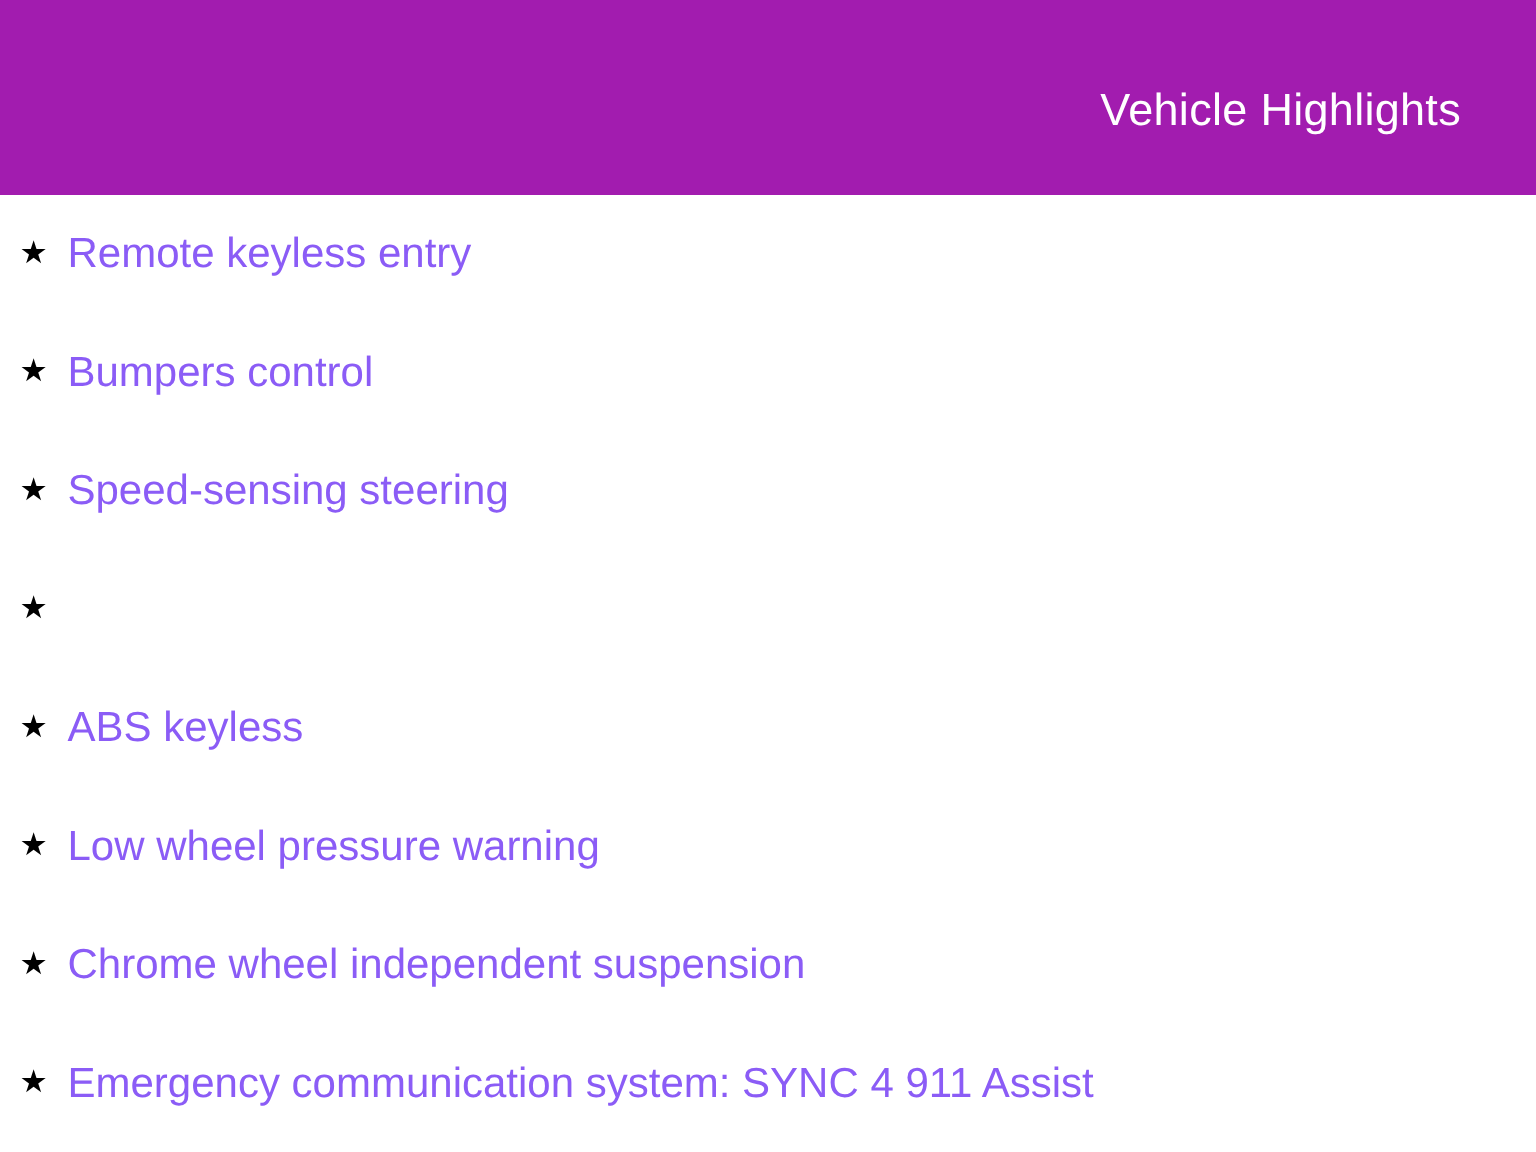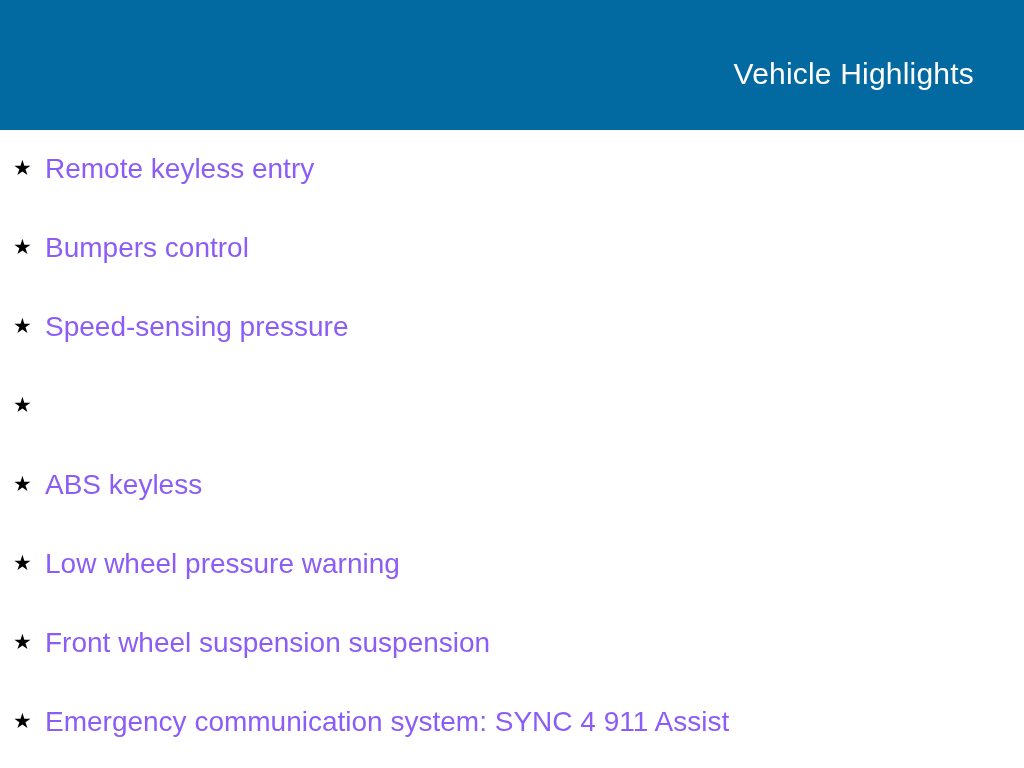--- a/index.html
+++ b/index.html
@@ -20,21 +20,21 @@
     height: 768px;
     background: #ffffff;
   }
   
   .header-bar {
     position: absolute;
     top: 0;
     left: 0;
     width: 1024px;
     height: 130px;
-    background: #0369a1;
+    background: #a21caf;
     box-sizing: border-box;
     display: flex;
     align-items: center;
     justify-content: flex-end;
     padding-right: 50px;
   }
   .header-title {
     color: #ffffff;
     font-family: "Liberation Sans", sans-serif;
     font-size: 30px;
@@ -101,40 +101,40 @@
       <span class="highlight-label">Remote keyless entry</span>
     </li>
 
     <li class="highlight-item">
       <span class="star-bullet">★</span>
       <span class="highlight-label">Bumpers control</span>
     </li>
 
     <li class="highlight-item">
       <span class="star-bullet">★</span>
-      <span class="highlight-label">Speed-sensing pressure</span>
+      <span class="highlight-label">Speed-sensing steering</span>
     </li>
 
     <li class="highlight-item">
       <span class="star-bullet">★</span>
     </li>
 
     <li class="highlight-item">
       <span class="star-bullet">★</span>
       <span class="highlight-label">ABS keyless</span>
     </li>
 
     <li class="highlight-item">
       <span class="star-bullet">★</span>
       <span class="highlight-label">Low wheel pressure warning</span>
     </li>
 
     <li class="highlight-item">
       <span class="star-bullet">★</span>
-      <span class="highlight-label">Front wheel suspension suspension</span>
+      <span class="highlight-label">Chrome wheel independent suspension</span>
     </li>
 
     <li class="highlight-item">
       <span class="star-bullet">★</span>
       <span class="highlight-label">Emergency communication system: SYNC 4 911 Assist</span>
     </li>
 
   </ul>
 
 </div>

